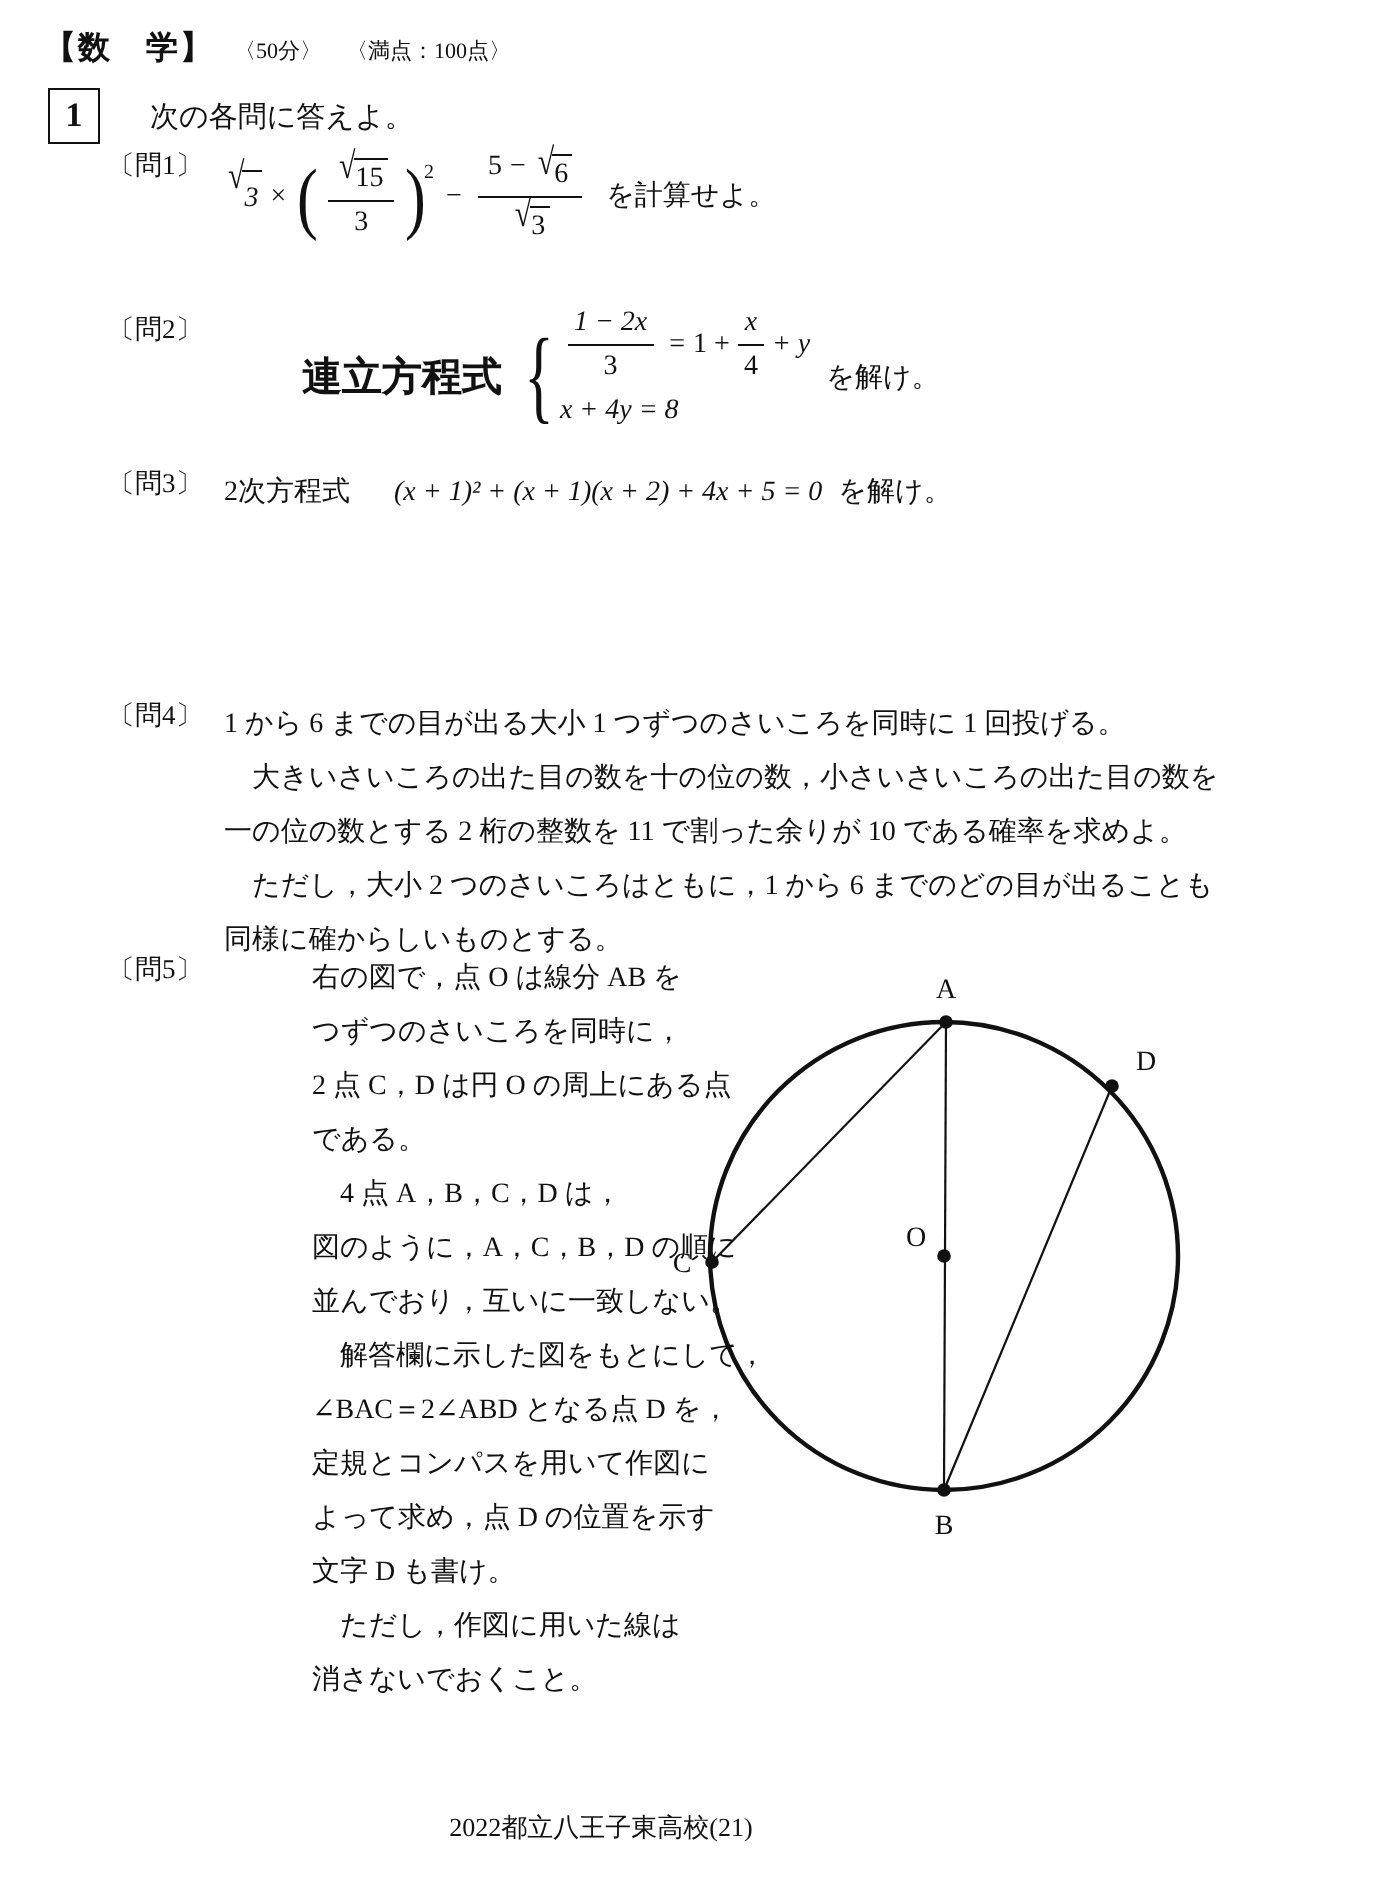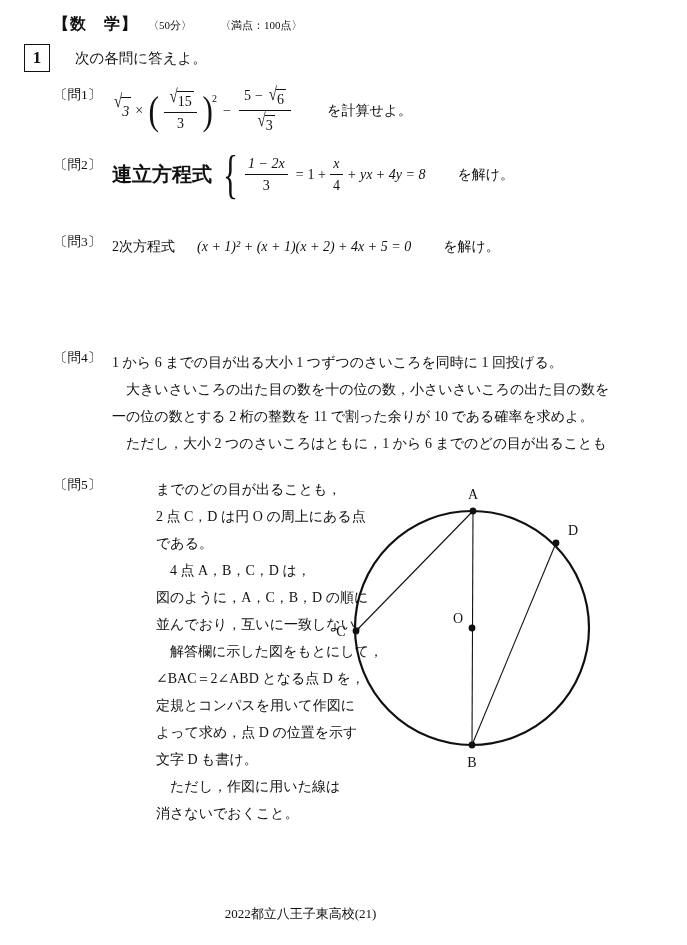--- a/index.html
+++ b/index.html
@@ -22,27 +22,26 @@
     left: 22px;
     top: 14px;
     display: flex;
     align-items: baseline;
     white-space: nowrap;
   }
   .subject-title {
     font-size: 16px;
     font-weight: bold;
     letter-spacing: 1px;
-    margin-left: 31px;
   }
   .header-meta {
     font-size: 11px;
     margin-left: 10px;
   }
-  .header-meta + .header-meta { margin-left: 28px; }
+  .header-meta + .header-meta { margin-left: 12px; }
 
   
   .q-number-row {
     position: absolute;
     left: 24px;
     top: 44px;
     display: flex;
     align-items: center;
   }
   .q-number-box {
@@ -152,31 +151,31 @@
   .brace {
     font-size: 52px;
     line-height: 0.72;
     transform: scaleX(0.6);
     display: inline-block;
     font-family: "Liberation Serif", serif;
     margin-right: -2px;
   }
   .system-eqs {
     display: flex;
-    flex-direction: row;
+    flex-direction: column;
     justify-content: center;
   }
   .system-eqs > div {
     display: flex;
     align-items: center;
     white-space: nowrap;
     height: 33px;
   }
 
-  .tail { margin-left: 32px; font-size: 14px; white-space: nowrap; }
+  .tail { margin-left: 8px; font-size: 14px; white-space: nowrap; }
 
   
   .jp-lines > div {
     line-height: 27px;
     font-size: 14px;
     white-space: nowrap;
   }
   .jp-indent { text-indent: 14px; }
 
   
@@ -218,21 +217,21 @@
   <span class="subject-title">【数　学】</span>
   <span class="header-meta">〈50分〉</span>
   <span class="header-meta">〈満点：100点〉</span>
 </div>
 
 <div class="q-number-row">
   <span class="q-number-box">1</span>
   <span class="q-number-text">次の各問に答えよ。</span>
 </div>
 
-<div class="problem" style="left:54px; top:86px;">
+<div class="problem" style="left:54px; top:74px;">
   <span class="p-tag">〔問1〕</span>
   <span class="p-body row-math">
     <span class="sqrt">
         <span class="radical">√</span>
         <span class="radicand mi">3</span>
       </span>
     <span class="op">×</span>
     <span class="paren">(</span>
     <span class="frac tight">
       <span class="num"><span class="sqrt">
@@ -255,21 +254,21 @@
         <span class="sqrt">
             <span class="radical">√</span>
             <span class="radicand">3</span>
           </span>
       </span>
     </span>
     <span class="tail">を計算せよ。</span>
   </span>
 </div>
 
-<div class="problem" style="left:54px; top:156px;">
+<div class="problem" style="left:54px; top:156px;gap:39px;">
   <span class="p-tag">〔問2〕</span>
   <span class="p-body row-math">
     <span style="font-size:20px;font-weight:bold;">連立方程式</span>
     <span class="system">
       <span class="brace">{</span>
       <span class="system-eqs">
         <div>
           <span class="frac tight">
             <span class="num mi">1 − 2x</span>
             <span class="den">3</span>
@@ -298,27 +297,29 @@
   </span>
 </div>
 
 <div class="problem" style="left:54px; top:303px;margin-top:46px;">
   <span class="p-tag">〔問4〕</span>
   <span class="p-body jp-lines">
     <div>1 から 6 までの目が出る大小 1 つずつのさいころを同時に 1 回投げる。</div>
     <div class="jp-indent">大きいさいころの出た目の数を十の位の数，小さいさいころの出た目の数を</div>
     <div>一の位の数とする 2 桁の整数を 11 で割った余りが 10 である確率を求めよ。</div>
     <div class="jp-indent">ただし，大小 2 つのさいころはともに，1 から 6 までのどの目が出ることも</div>
+    <div>同様に確からしいものとする。</div>
   </span>
 </div>
 
 <div class="problem" style="left:54px; top:476px;gap:44px;">
   <span class="p-tag">〔問5〕</span>
   <span class="p-body p5-text">
-    <div>までのどの目が出ることも，</div>
+    <div>右の図で，点 O は線分 AB を</div>
+    <div>つずつのさいころを同時に，</div>
     <div>2 点 C，D は円 O の周上にある点</div>
     <div>である。</div>
     <div class="jp-indent">4 点 A，B，C，D は，</div>
     <div>図のように，A，C，B，D の順に</div>
     <div>並んでおり，互いに一致しない。</div>
     <div class="jp-indent">解答欄に示した図をもとにして，</div>
     <div>∠BAC＝2∠ABD となる点 D を，</div>
     <div>定規とコンパスを用いて作図に</div>
     <div>よって求め，点 D の位置を示す</div>
     <div>文字 D も書け。</div>

